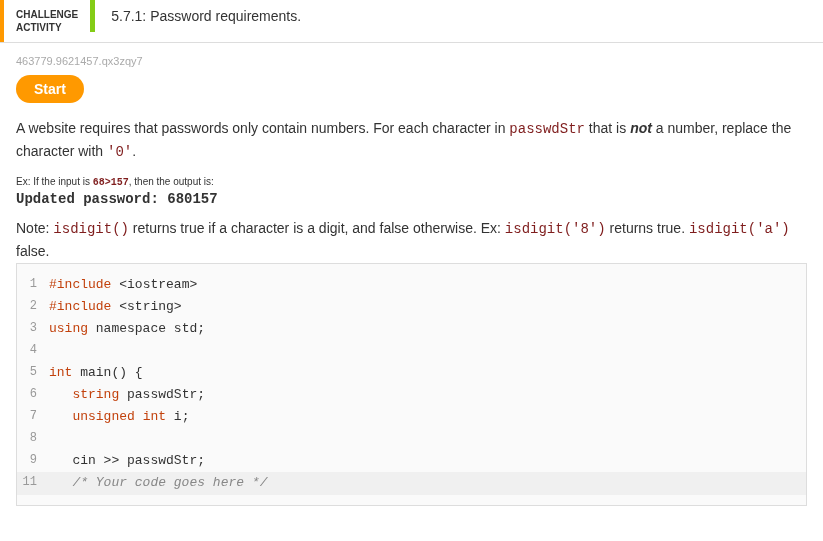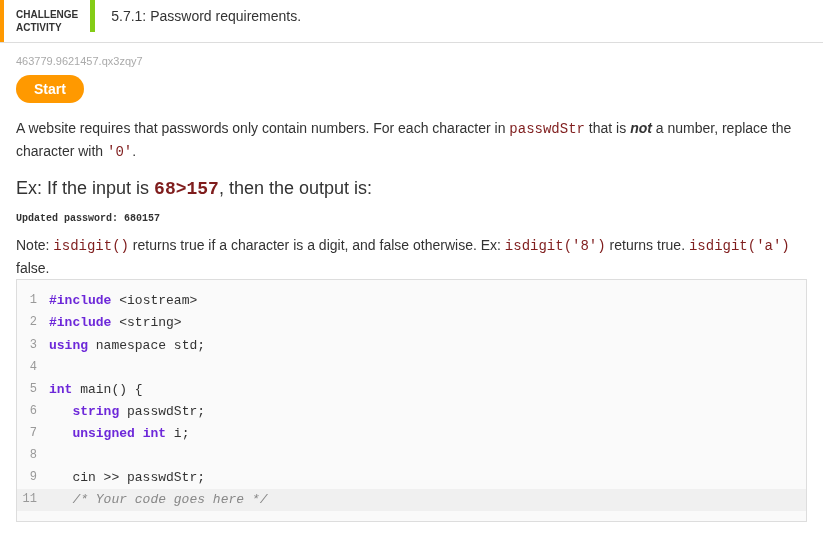--- a/index.html
+++ b/index.html
@@ -54,35 +54,35 @@
       font-size: 14px;
       color: #333;
       line-height: 1.6;
       margin-bottom: 10px;
     }
     .description em {
       font-style: italic;
       font-weight: bold;
     }
     .example-line {
-      font-size: 18px;
-      color: #333;
-      margin-bottom: 9px;
+      font-size: 10px;
+      color: #333;
+      margin-bottom: 0;
       line-height: 1.6;
     }
     .code-inline {
       font-family: Liberation Mono, monospace;
       color: #7f1d1d;
     }
     .bold-text {
       font-weight: bold;
     }
     .output-line {
       font-family: 'Courier New', monospace;
-      font-size: 10px;
+      font-size: 14px;
       font-weight: bold;
       color: #333;
       margin-bottom: 10px;
     }
     .note-line {
       font-size: 14px;
       color: #333;
       margin-bottom: 0;
       line-height: 1.6;
     }
@@ -104,21 +104,21 @@
       min-width: 32px;
       padding-right: 12px;
       user-select: none;
       font-size: 12px;
     }
     .line-content {
       flex: 1;
       white-space: pre;
       color: #333;
     }
-    .kw-blue { color: #6d28d9; font-weight: bold; }
+    .kw-blue { color: #c2410c; font-weight: normal; }
     .cmt-gray { color: #888; font-style: italic; background: #f0f0f0; }
     .line-highlighted {
       background: #f0f0f0;
     }
   </style>
 </head>
 <body>
 
 <div class="header">
   <div class="challenge-label">

